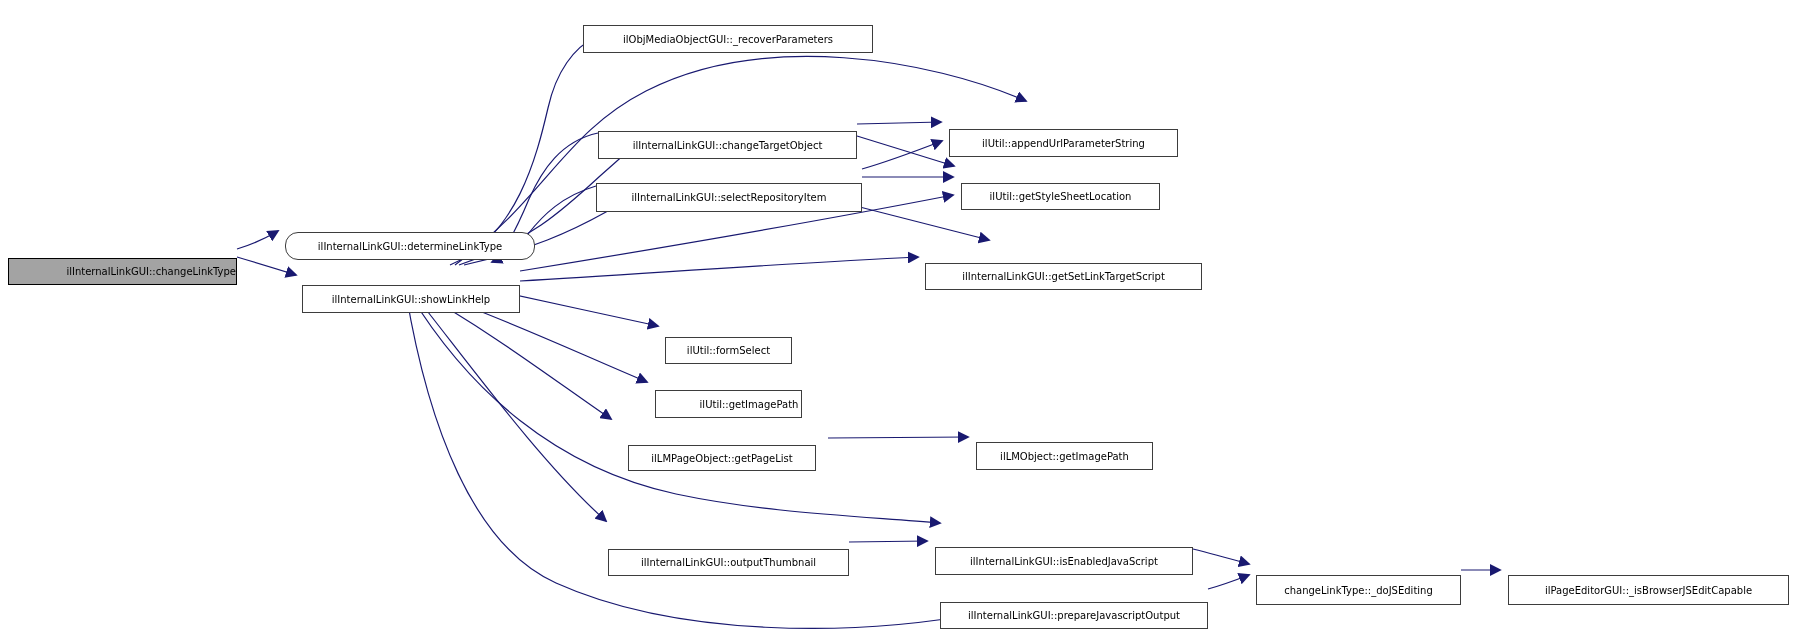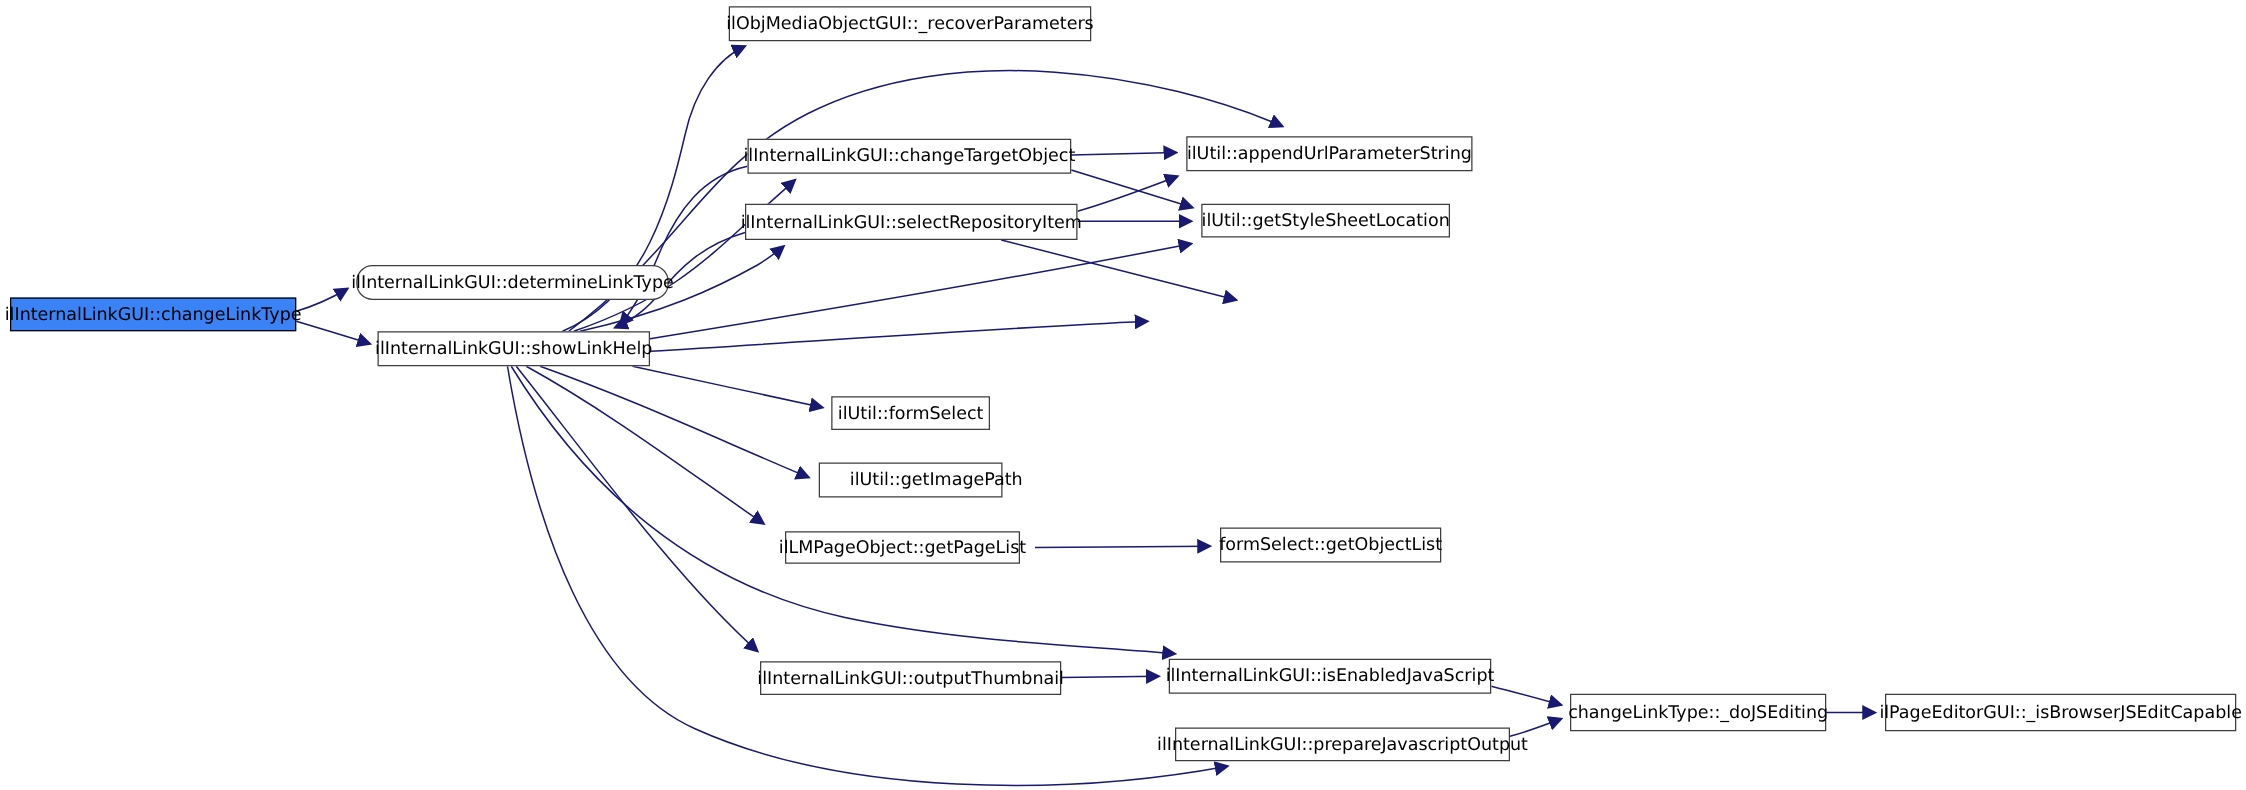--- a/index.html
+++ b/index.html
@@ -26,28 +26,30 @@
     width: 1797px; height: 632px;
   }
   .graph-node {
     position: absolute;
     box-sizing: border-box;
     background: #ffffff;
     border: 1px solid #3d3d3d;
     display: flex;
     align-items: center;
     justify-content: center;
-    font-size: 14px;
+    font-size: 10px;
     color: #000000;
     white-space: nowrap;
     cursor: pointer;
+    margin-top: 20px;
   }
   .graph-node.highlighted {
-    background: #3b82f6;
+    background: #a3a3a3;
     border: 1.5px solid #000000;
+    justify-content: flex-end;
   }
   .edge-path {
     fill: none;
     stroke: #191970;
     stroke-width: 1.2;
   }
 </style>
 </head>
 <body>
 
@@ -105,31 +107,34 @@
       </div>
       <div class="graph-node" style="left: 949px; top: 109px; width: 229px; height: 28px;">
         <span>ilUtil::appendUrlParameterString</span>
       </div>
       <div class="graph-node" style="left: 596px; top: 163px; width: 266px; height: 29px;">
         <span>ilInternalLinkGUI::selectRepositoryItem</span>
       </div>
       <div class="graph-node" style="left: 961px; top: 163px; width: 199px; height: 27px;">
         <span>ilUtil::getStyleSheetLocation</span>
       </div>
+      <div class="graph-node" style="left: 925px; top: 243px; width: 277px; height: 27px;">
+        <span>ilInternalLinkGUI::getSetLinkTargetScript</span>
+      </div>
       <div class="graph-node" style="left: 665px; top: 317px; width: 127px; height: 27px; align-items: center;">
         <span>ilUtil::formSelect</span>
       </div>
       <div class="graph-node" style="left: 655px; top: 370px; width: 147px; height: 28px; padding-left: 41px;">
         <span>ilUtil::getImagePath</span>
       </div>
       <div class="graph-node" style="left: 628px; top: 425px; width: 188px; height: 26px;">
         <span>ilLMPageObject::getPageList</span>
       </div>
       <div class="graph-node" style="left: 976px; top: 422px; width: 177px; height: 28px;">
-        <span>formSelect::getObjectList</span>
+        <span>ilLMObject::getImagePath</span>
       </div>
       <div class="graph-node" style="left: 608px; top: 529px; width: 241px; height: 27px;">
         <span>ilInternalLinkGUI::outputThumbnail</span>
       </div>
       <div class="graph-node" style="left: 935px; top: 527px; width: 258px; height: 28px;">
         <span>ilInternalLinkGUI::isEnabledJavaScript</span>
       </div>
       <div class="graph-node" style="left: 940px; top: 582px; width: 268px; height: 27px;">
         <span>ilInternalLinkGUI::prepareJavascriptOutput</span>
       </div>

